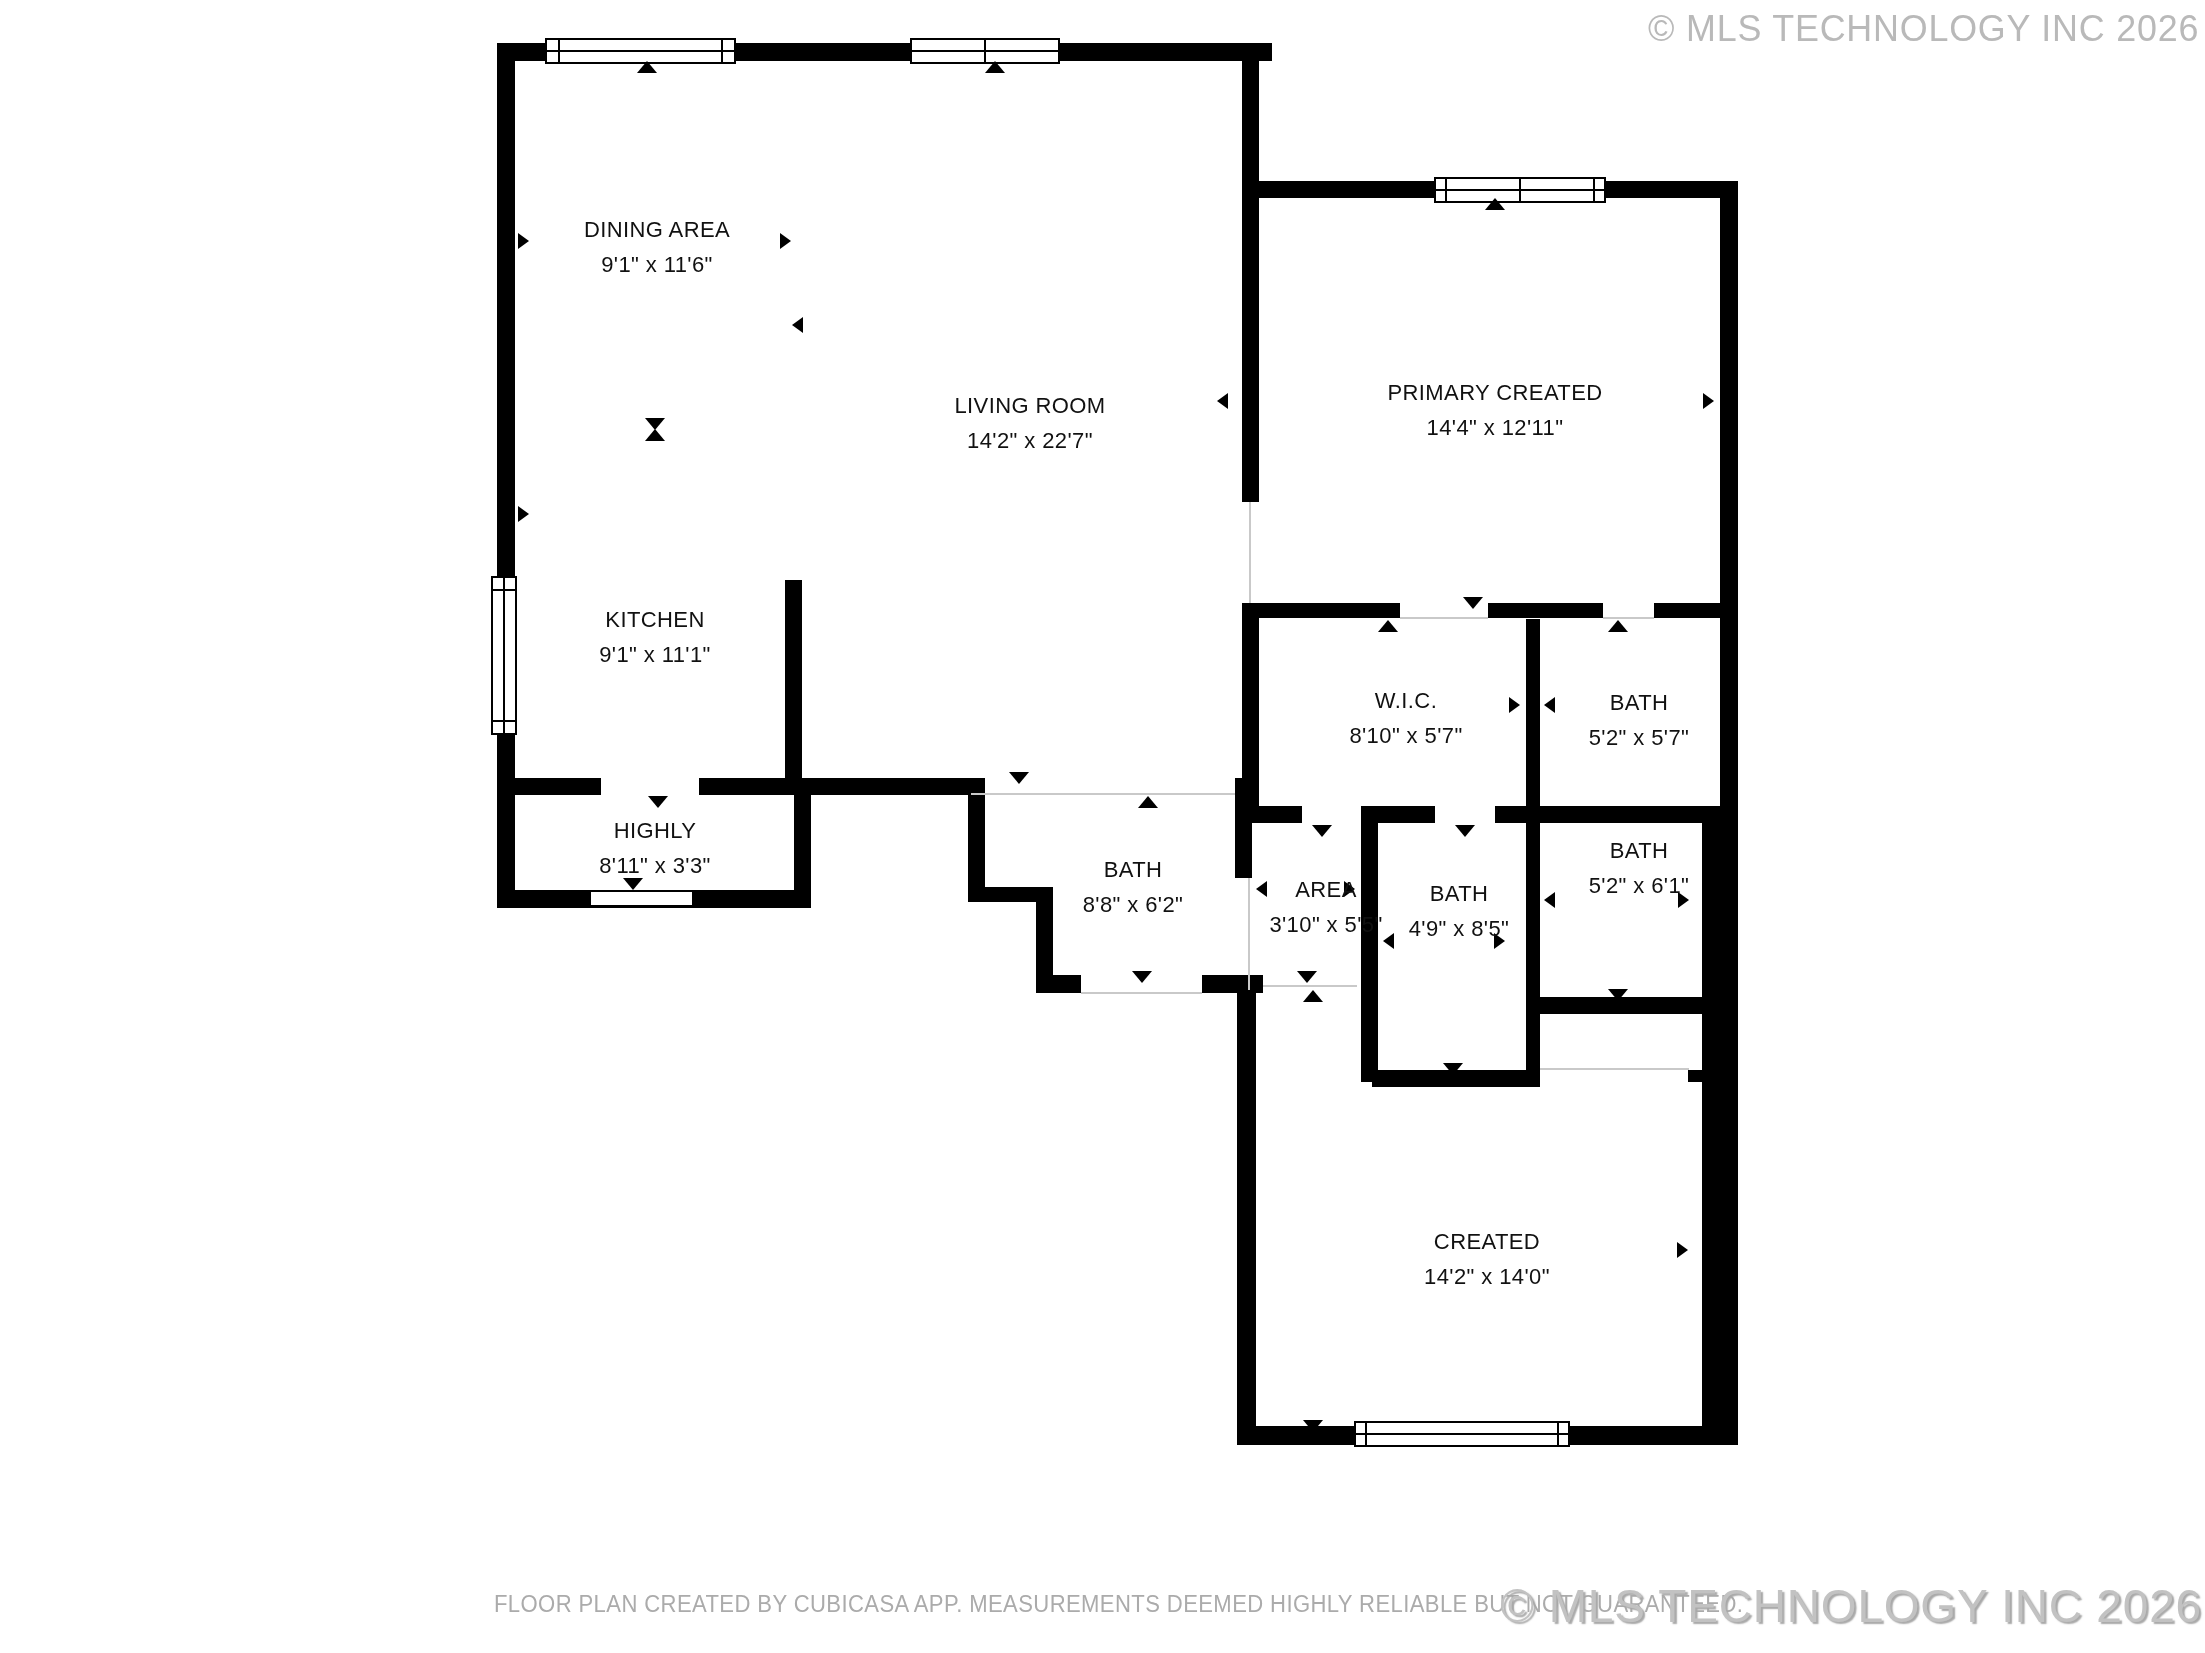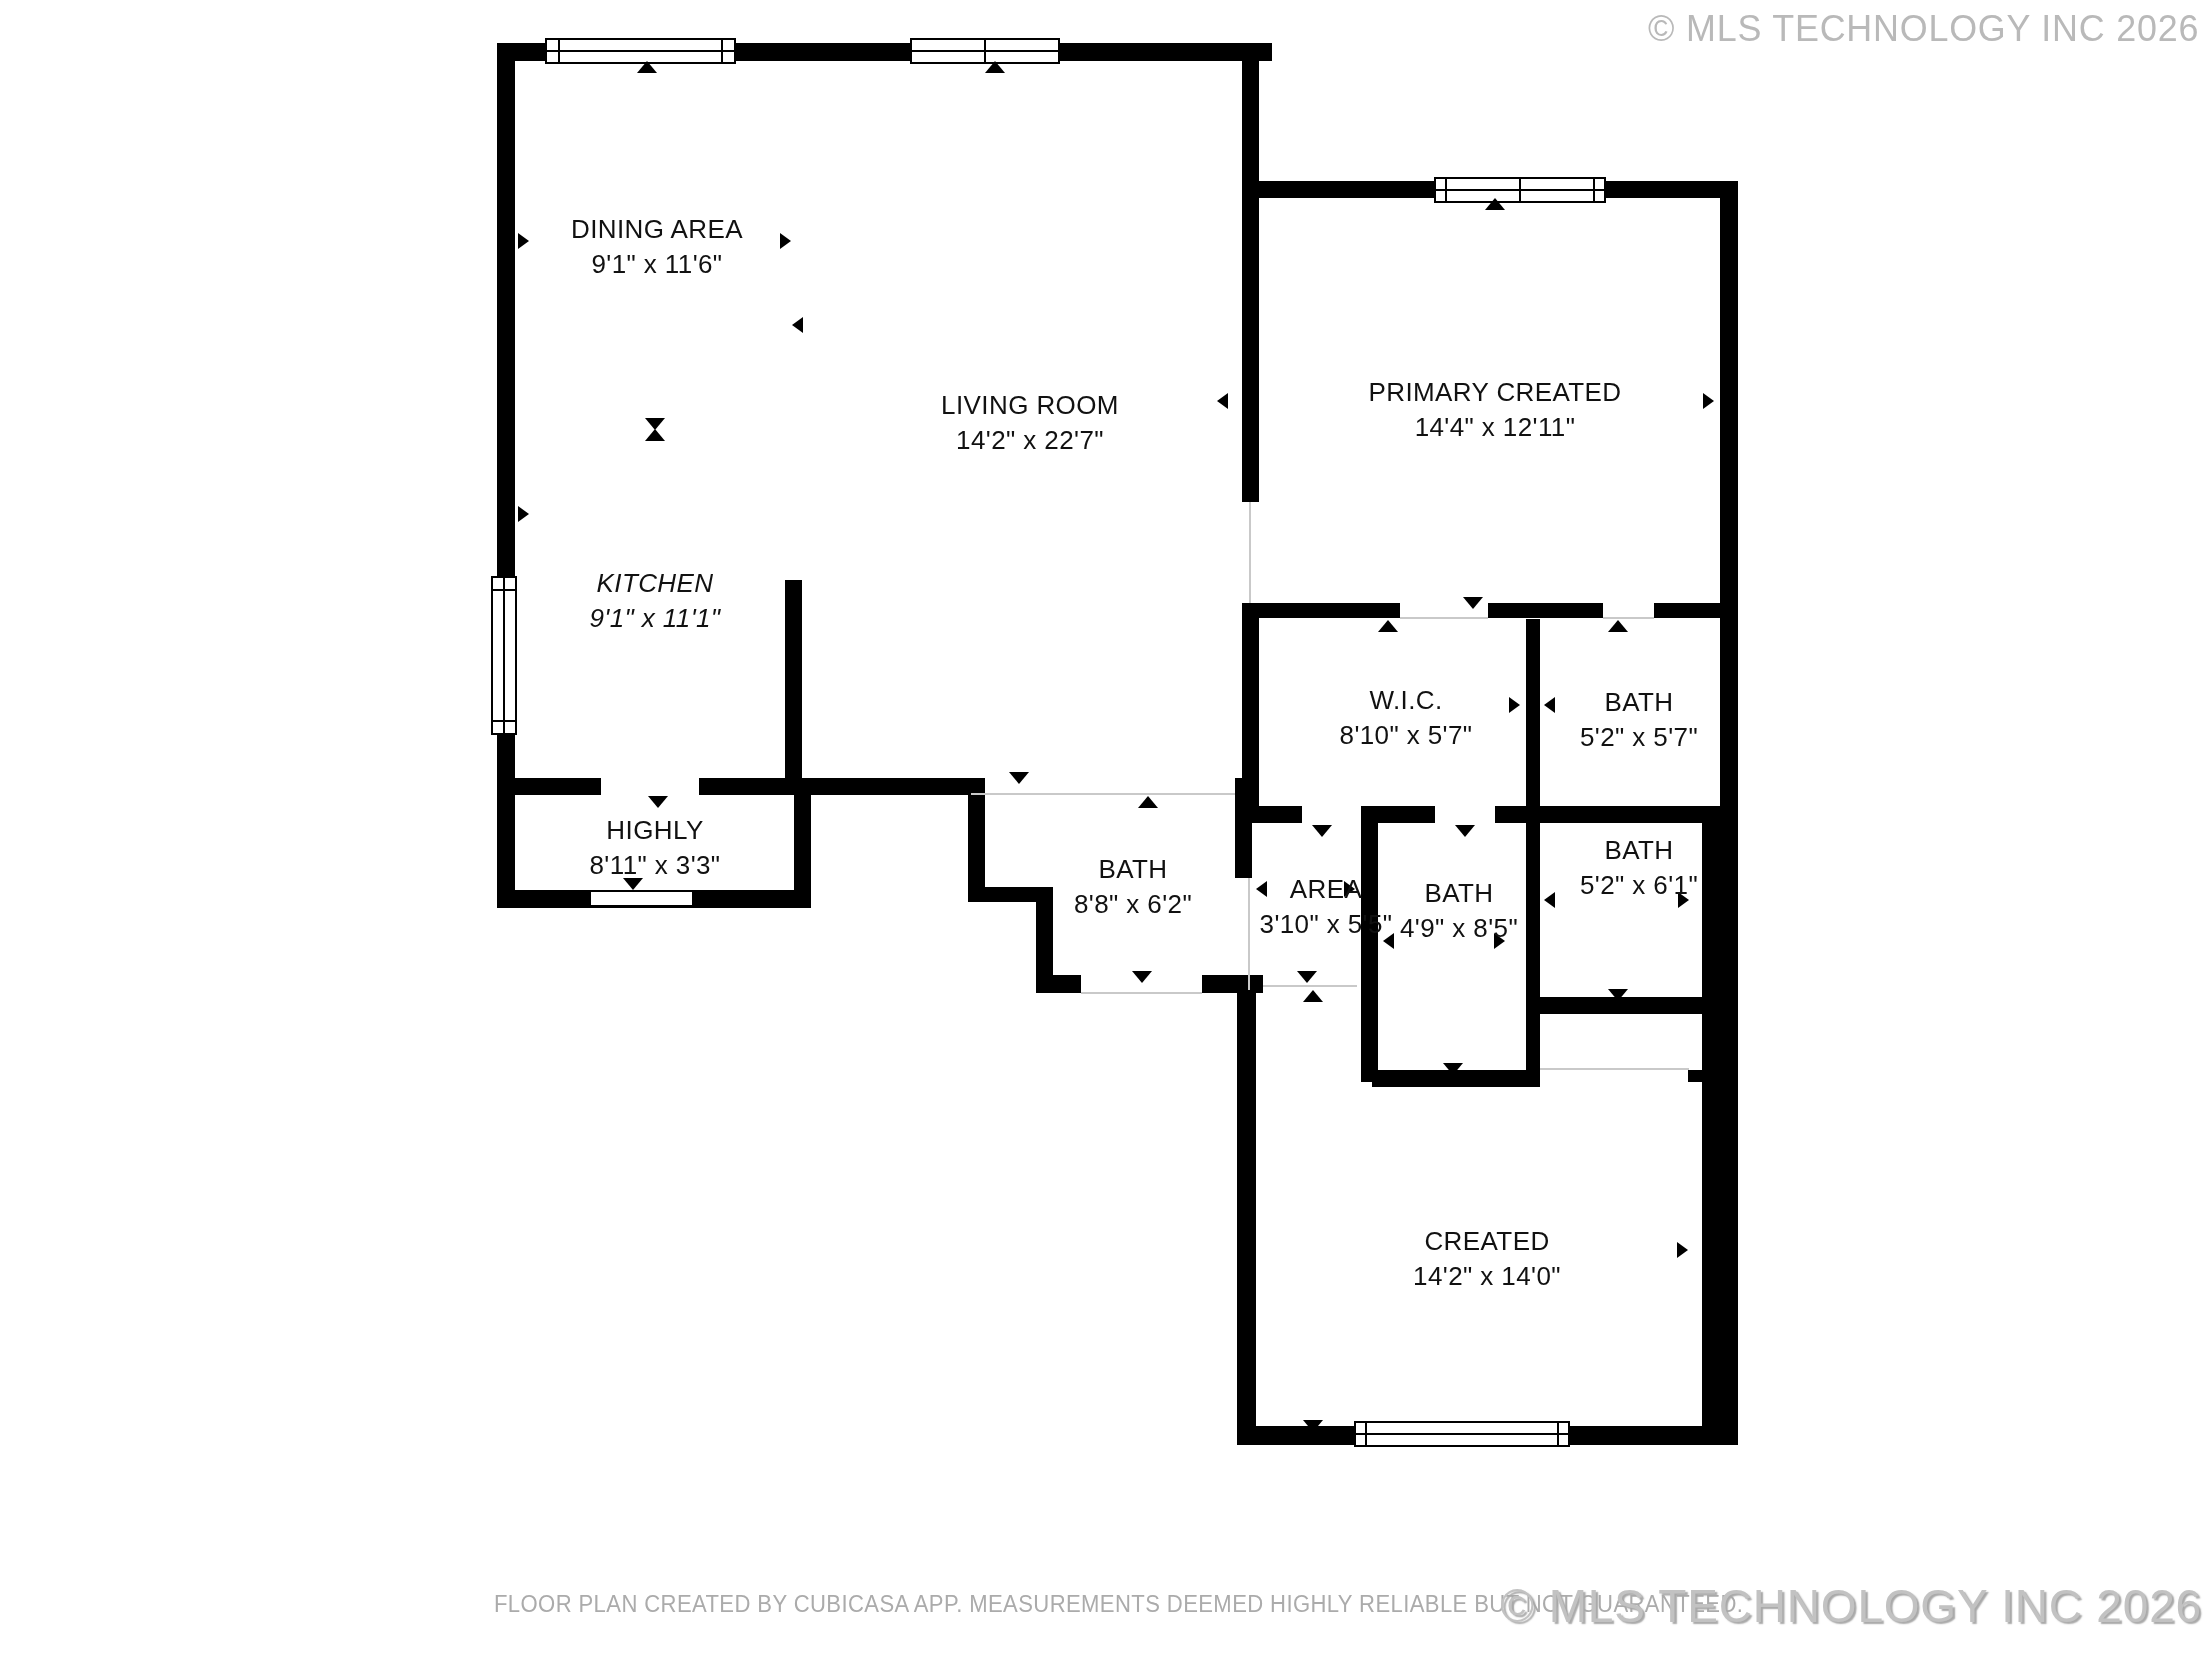--- a/index.html
+++ b/index.html
@@ -7,21 +7,21 @@
        font-family:"Liberation Sans",sans-serif;}
   #plan{position:absolute;left:0;top:0;width:2205px;height:1654px;}
   .wall{position:absolute;background:#000;}
   .thin{position:absolute;background:#c9c9c9;}
   .window{position:absolute;background:#fff;border:2.3px solid #000;box-sizing:border-box;}
   .window .hline{position:absolute;left:0;right:0;top:50%;height:2.3px;margin-top:-1.5px;background:#000;}
   .window .vline{position:absolute;top:0;bottom:0;width:2.3px;background:#000;}
   .window .vcenter{position:absolute;top:0;bottom:0;left:50%;width:2.3px;margin-left:-1.5px;background:#000;}
   .window .hcap{position:absolute;left:0;right:0;height:2.3px;background:#000;}
   .room-label{position:absolute;transform:translate(-50%,-50%);text-align:center;
-              color:#111;font-size:26px;line-height:35px;white-space:nowrap;letter-spacing:0.4px;}
+              color:#111;font-size:22px;line-height:35px;white-space:nowrap;letter-spacing:0.4px;}
   .tri{position:absolute;width:0;height:0;}
   .tu{border-left:10px solid transparent;border-right:10px solid transparent;border-bottom:12.3px solid #000;}
   .td{border-left:10px solid transparent;border-right:10px solid transparent;border-top:12.3px solid #000;}
   .tl{border-top:8.4px solid transparent;border-bottom:8.4px solid transparent;border-right:11.5px solid #000;}
   .tr{border-top:8.4px solid transparent;border-bottom:8.4px solid transparent;border-left:11.5px solid #000;}
   #watermark-top{position:absolute;top:7.7px;right:6.1px;font-size:37px;color:#b9b9b9;
                  letter-spacing:0.8px;transform:scaleX(.97);transform-origin:right;}
   #watermark-bottom{position:absolute;top:1579px;right:3.1px;font-size:46px;color:#c2c2c2;
                     letter-spacing:0.8px;text-shadow:2.3px 2.3px 1.5px #a8a8a8;z-index:5;}
   #disclaimer{position:absolute;left:494px;top:1591px;font-size:23px;color:#ababab;
@@ -144,21 +144,21 @@
 
   <div id="room-labels">
       <div class="room-label" style="left: 657px; top: 247px;">
         <div>DINING AREA</div>
         <div>9'1" x 11'6"</div>
       </div>
       <div class="room-label" style="left: 1030px; top: 423px;">
         <div>LIVING ROOM</div>
         <div>14'2" x 22'7"</div>
       </div>
-      <div class="room-label" style="left: 655px; top: 601px; font-style: italic;">
+      <div class="room-label" style="left: 655px; top: 637px;">
         <div>KITCHEN</div>
         <div>9'1" x 11'1"</div>
       </div>
       <div class="room-label" style="left: 655px; top: 848px;">
         <div>HIGHLY</div>
         <div>8'11" x 3'3"</div>
       </div>
       <div class="room-label" style="left: 1133px; top: 887px;">
         <div>BATH</div>
         <div>8'8" x 6'2"</div>

